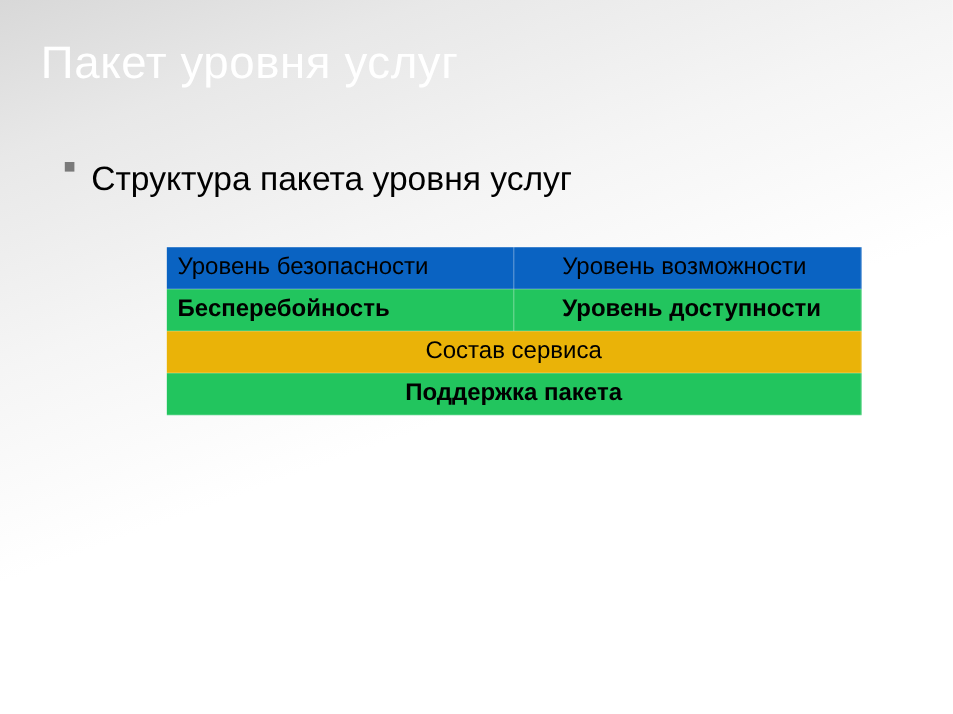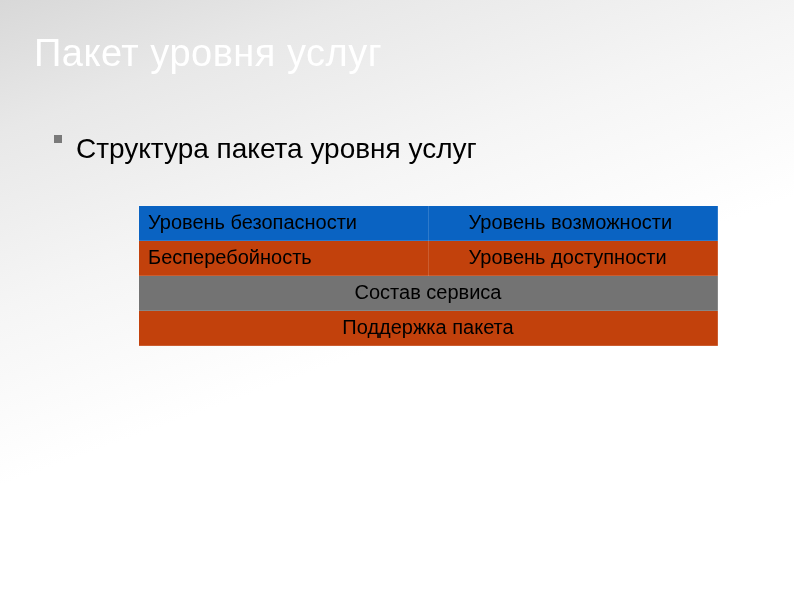--- a/index.html
+++ b/index.html
@@ -52,24 +52,25 @@
       padding: 5px 9px 6px 9px;
       font-size: 20px;
       color: #000000;
       vertical-align: middle;
       border: 1px solid rgba(255,255,255,0.15);
     }
     .row-dark td {
       background: #0a63c2;
     }
     .row-blue td {
-      background: #c2410c;
+      background: #22c55e;
+      font-weight: bold;
     }
     .row-light td {
-      background: #737373;
+      background: #eab308;
     }
     .merged {
       text-align: center;
     }
     .col-left {
       width: 50%;
     }
     .col-right {
       width: 50%;
       padding-left: 40px;

